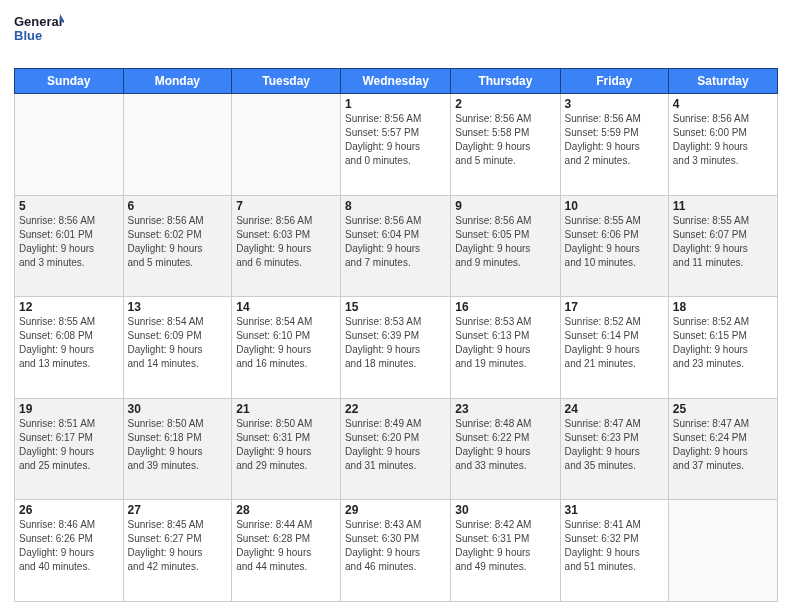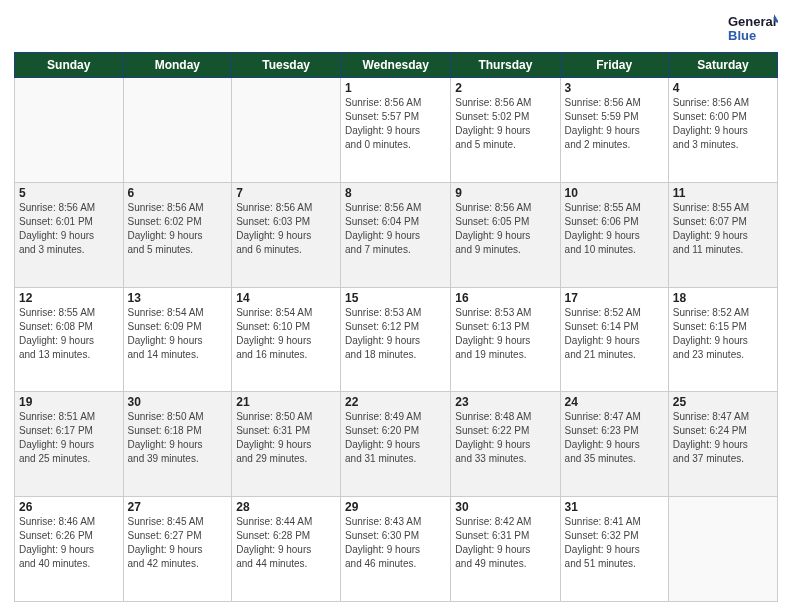--- a/index.html
+++ b/index.html
@@ -12,23 +12,23 @@
     }
     .page {
       width: 792px;
       height: 612px;
       padding: 10px 14px;
       display: flex;
       flex-direction: column;
     }
     .header {
       display: flex;
-      justify-content: flex-end;
+      justify-content: flex-start;
       align-items: flex-start;
-      margin-bottom: 6px;
+      margin-bottom: 22px;
     }
     .logo {
       display: flex;
       align-items: center;
       gap: 4px;
     }
     .title-block {
       text-align: right;
     }
     .month-title {
@@ -40,21 +40,21 @@
     .location {
       font-size: 14px;
       color: #555;
     }
     .calendar-table {
       width: 100%;
       border-collapse: collapse;
       flex: 1;
     }
     .calendar-table th {
-      background-color: #14532d;
+      background-color: #3b82f6;
       color: #fff;
       font-size: 12px;
       font-weight: bold;
       padding: 5px 4px;
       text-align: center;
       border: 1px solid #1a4080;
     }
     .calendar-table td {
       border: 1px solid #ccc;
       vertical-align: top;
@@ -118,21 +118,21 @@
     <tr>
           <td class="empty"></td>
           <td class="empty"></td>
           <td class="empty"></td>
           <td>
             <span class="day-num">1</span>
             <div class="day-info"><span>Sunrise: 8:56 AM</span><br><span>Sunset: 5:57 PM</span><br><span>Daylight: 9 hours</span><br><span>and 0 minutes.</span><br></div>
           </td>
           <td>
             <span class="day-num">2</span>
-            <div class="day-info"><span>Sunrise: 8:56 AM</span><br><span>Sunset: 5:02 PM</span><br><span>Daylight: 9 hours</span><br><span>and 5 minute.</span><br></div>
+            <div class="day-info"><span>Sunrise: 8:56 AM</span><br><span>Sunset: 5:58 PM</span><br><span>Daylight: 9 hours</span><br><span>and 5 minute.</span><br></div>
           </td>
           <td>
             <span class="day-num">3</span>
             <div class="day-info"><span>Sunrise: 8:56 AM</span><br><span>Sunset: 5:59 PM</span><br><span>Daylight: 9 hours</span><br><span>and 2 minutes.</span><br></div>
           </td>
           <td>
             <span class="day-num">4</span>
             <div class="day-info"><span>Sunrise: 8:56 AM</span><br><span>Sunset: 6:00 PM</span><br><span>Daylight: 9 hours</span><br><span>and 3 minutes.</span><br></div>
           </td>
         </tr>
@@ -174,21 +174,21 @@
           <td>
             <span class="day-num">13</span>
             <div class="day-info"><span>Sunrise: 8:54 AM</span><br><span>Sunset: 6:09 PM</span><br><span>Daylight: 9 hours</span><br><span>and 14 minutes.</span><br></div>
           </td>
           <td>
             <span class="day-num">14</span>
             <div class="day-info"><span>Sunrise: 8:54 AM</span><br><span>Sunset: 6:10 PM</span><br><span>Daylight: 9 hours</span><br><span>and 16 minutes.</span><br></div>
           </td>
           <td>
             <span class="day-num">15</span>
-            <div class="day-info"><span>Sunrise: 8:53 AM</span><br><span>Sunset: 6:12 PM</span><br><span>Daylight: 9 hours</span><br><span>and 18 minutes.</span><br></div>
+            <div class="day-info"><span>Sunrise: 8:53 AM</span><br><span>Sunset: 6:39 PM</span><br><span>Daylight: 9 hours</span><br><span>and 18 minutes.</span><br></div>
           </td>
           <td>
             <span class="day-num">16</span>
             <div class="day-info"><span>Sunrise: 8:53 AM</span><br><span>Sunset: 6:13 PM</span><br><span>Daylight: 9 hours</span><br><span>and 19 minutes.</span><br></div>
           </td>
           <td>
             <span class="day-num">17</span>
             <div class="day-info"><span>Sunrise: 8:52 AM</span><br><span>Sunset: 6:14 PM</span><br><span>Daylight: 9 hours</span><br><span>and 21 minutes.</span><br></div>
           </td>
           <td>

